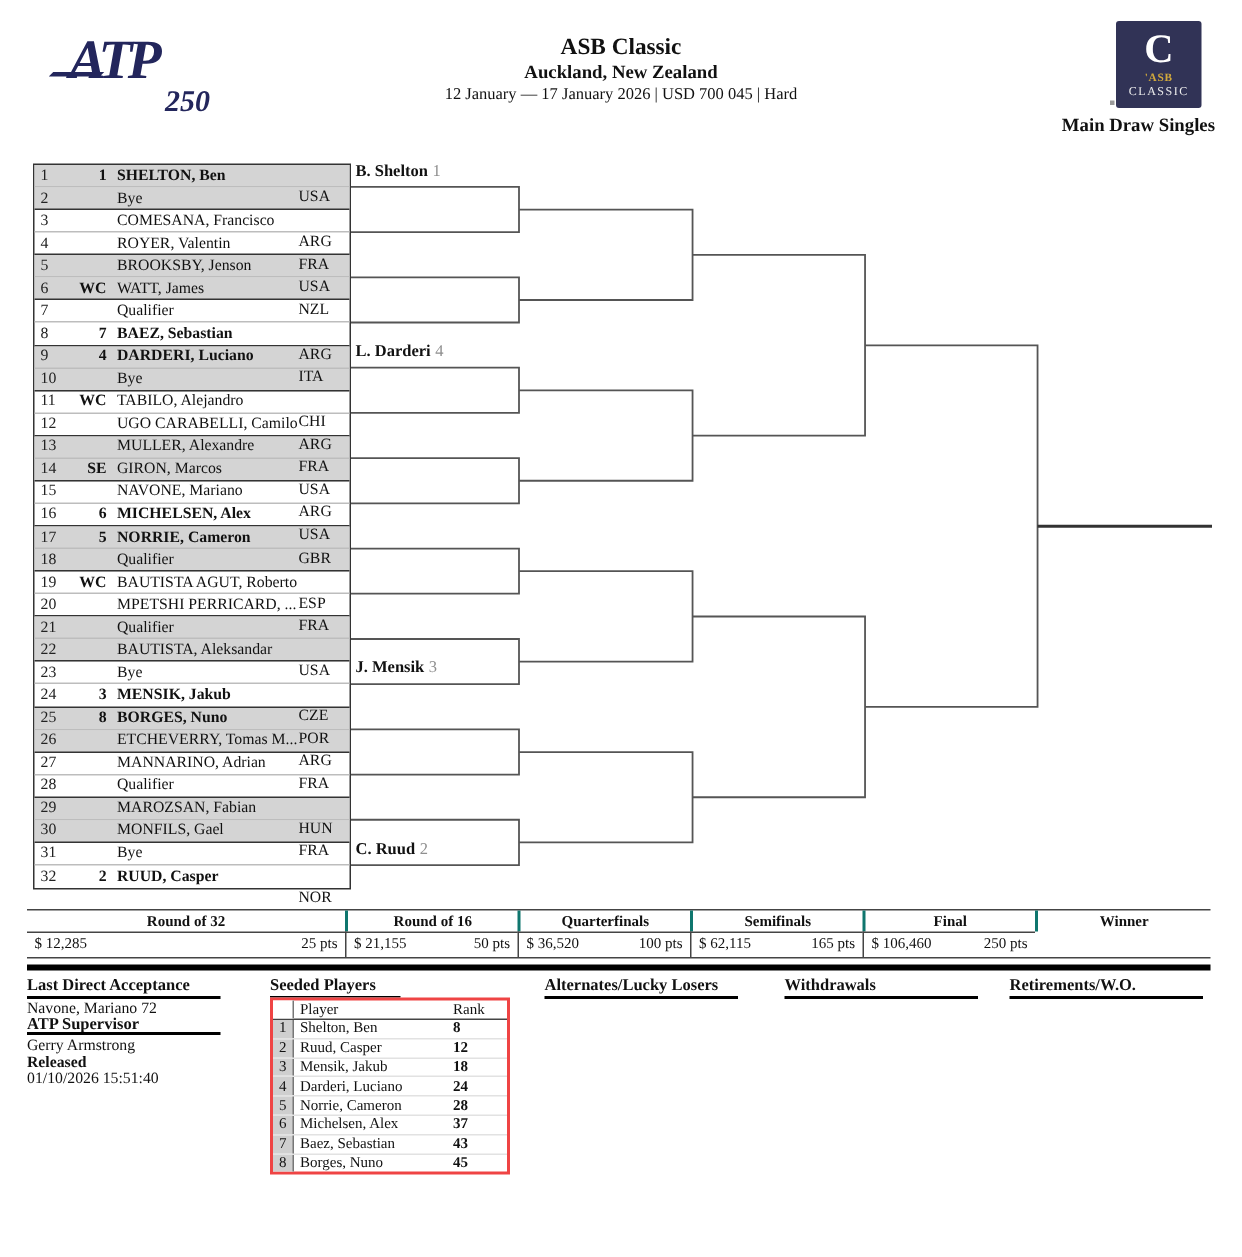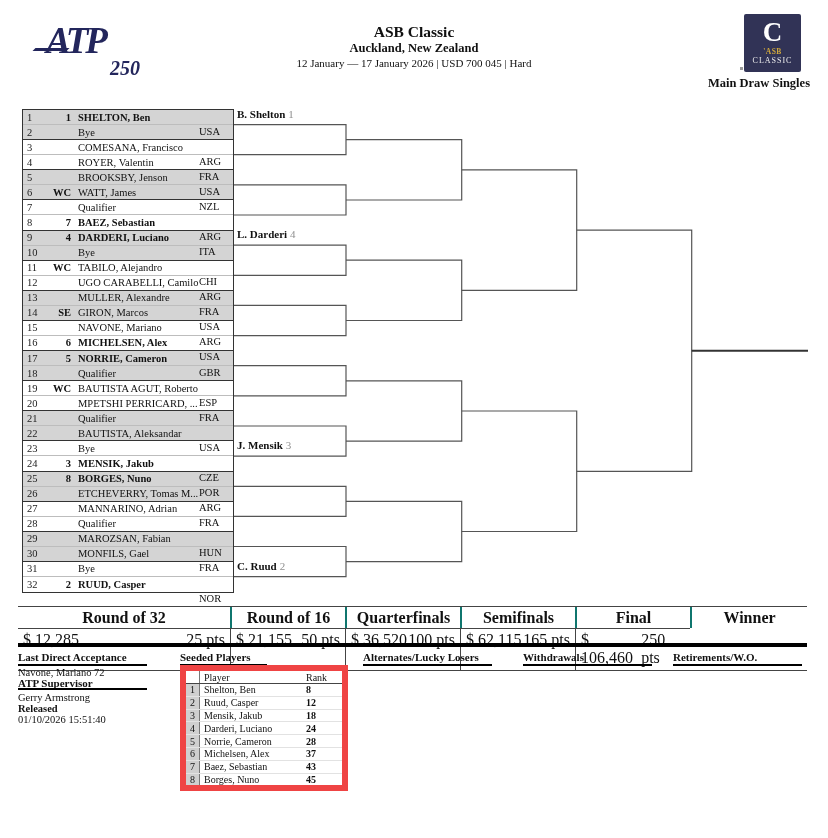--- a/index.html
+++ b/index.html
@@ -35,36 +35,36 @@
   .c-name{flex:1;overflow:hidden;}
   .c-name.b{font-weight:bold;}
   .c-cty{width:34px;margin-top:28px;}
 
   
   svg.bracket{position:absolute;left:0;top:0;}
   .adv{position:absolute;left:237px;font-weight:bold;font-size:11px;color:#111;}
   .adv .seed{color:#8f8f8f;font-weight:normal;margin-left:3px;}
 
   
-  .ptable{position:absolute;left:18px;top:606px;width:789px;border-top:1px solid #444;border-bottom:1px solid #444;font-size:16px;}
+  .ptable{position:absolute;left:18px;top:606px;width:789px;border-top:1px solid #444;border-bottom:1px solid #444;font-size:10px;}
   .prow{display:grid;grid-template-columns:212px 115px 115px 115px 115px 117px;}
   .phead > div{font-weight:bold;text-align:center;padding:2px 0 1px;border-left:2px solid #0f766e;}
   .phead > div:first-child{border-left:none;}
   .pval > div{display:flex;justify-content:space-between;padding:2px 5px 3px;border-left:1px solid #444;border-top:1px solid #444;}
   .pval > div:first-child{border-left:none;}
   .bar{position:absolute;left:18px;top:643px;width:789px;height:4px;background:#000;}
 
   
   .fhead{position:absolute;top:651px;font-weight:bold;font-size:11px;}
   .fline{position:absolute;top:664px;height:2px;background:#000;width:129px;}
   .ftext{position:absolute;font-size:10.5px;}
   .fbold{font-weight:bold;}
   .fline2{position:absolute;top:688px;height:2px;background:#000;width:129px;left:18px;}
 
-  .stable{position:absolute;left:180px;top:665px;width:156px;border:6px solid #ef4444;background:#fff;font-size:10px;}
+  .stable{position:absolute;left:180px;top:665px;width:156px;border:2px solid #ef4444;background:#fff;font-size:10px;}
   .shead{display:flex;height:12px;align-items:center;border-bottom:1px solid #444;}
   .srow{display:flex;height:11.8px;align-items:center;border-bottom:1px solid #e2e2e2;}
   .srow:last-child{border-bottom:none;}
   .s-n{width:13px;align-self:stretch;background:#cfcfcf;border-right:1px solid #777;
        display:flex;align-items:center;justify-content:center;}
   .shead .s-n{background:#fff;}
   .s-name{flex:1;padding-left:4px;}
   .s-rank{width:32px;font-weight:bold;padding-right:4px;}
   .shead .s-rank{font-weight:normal;}
 

